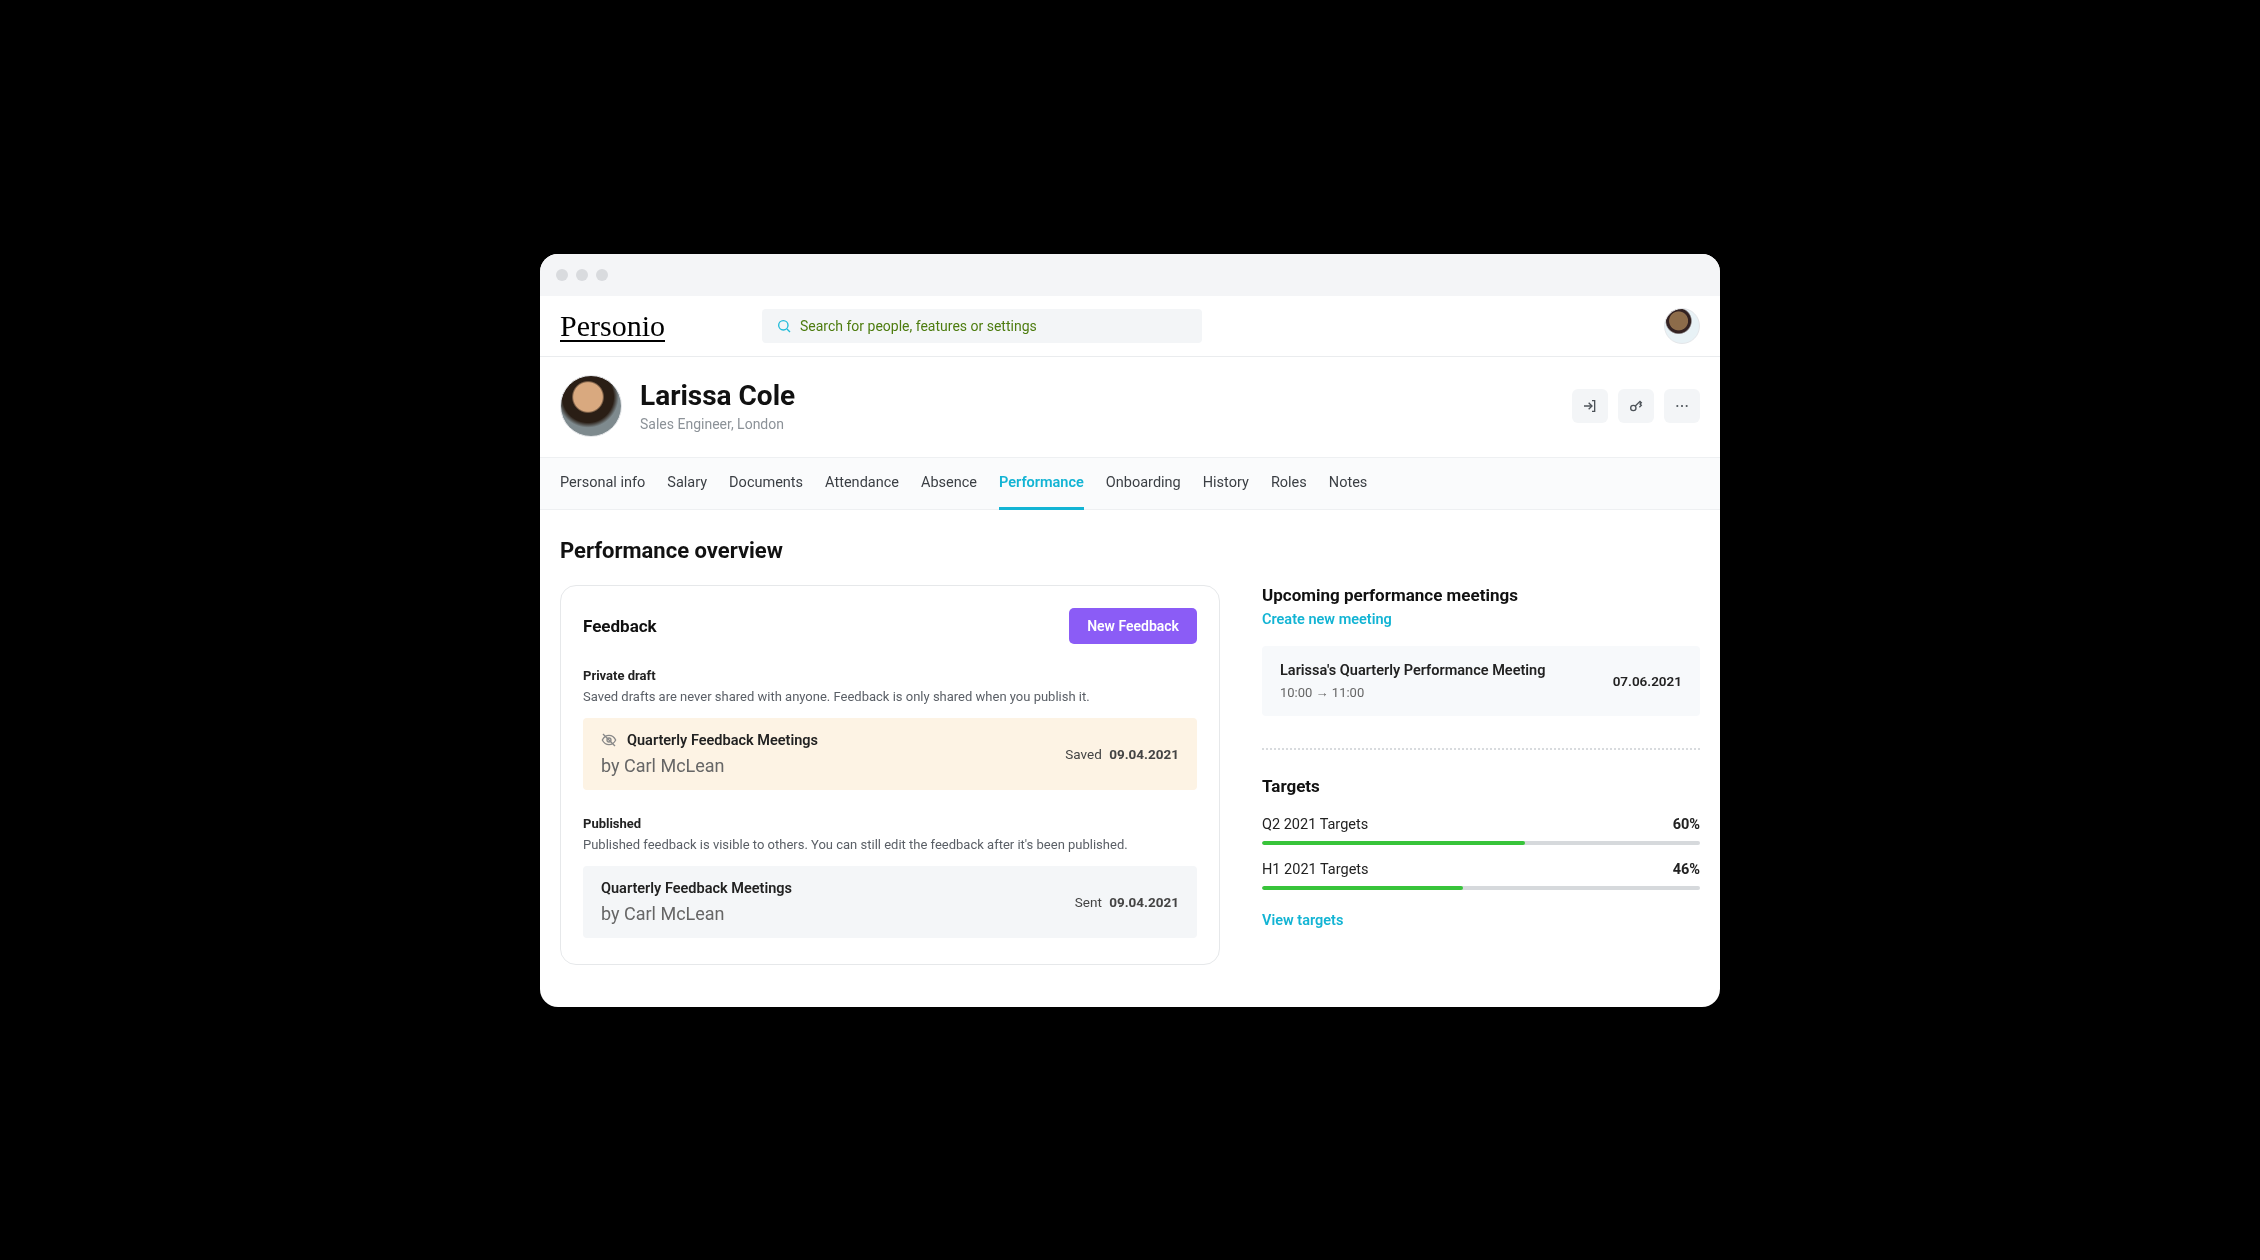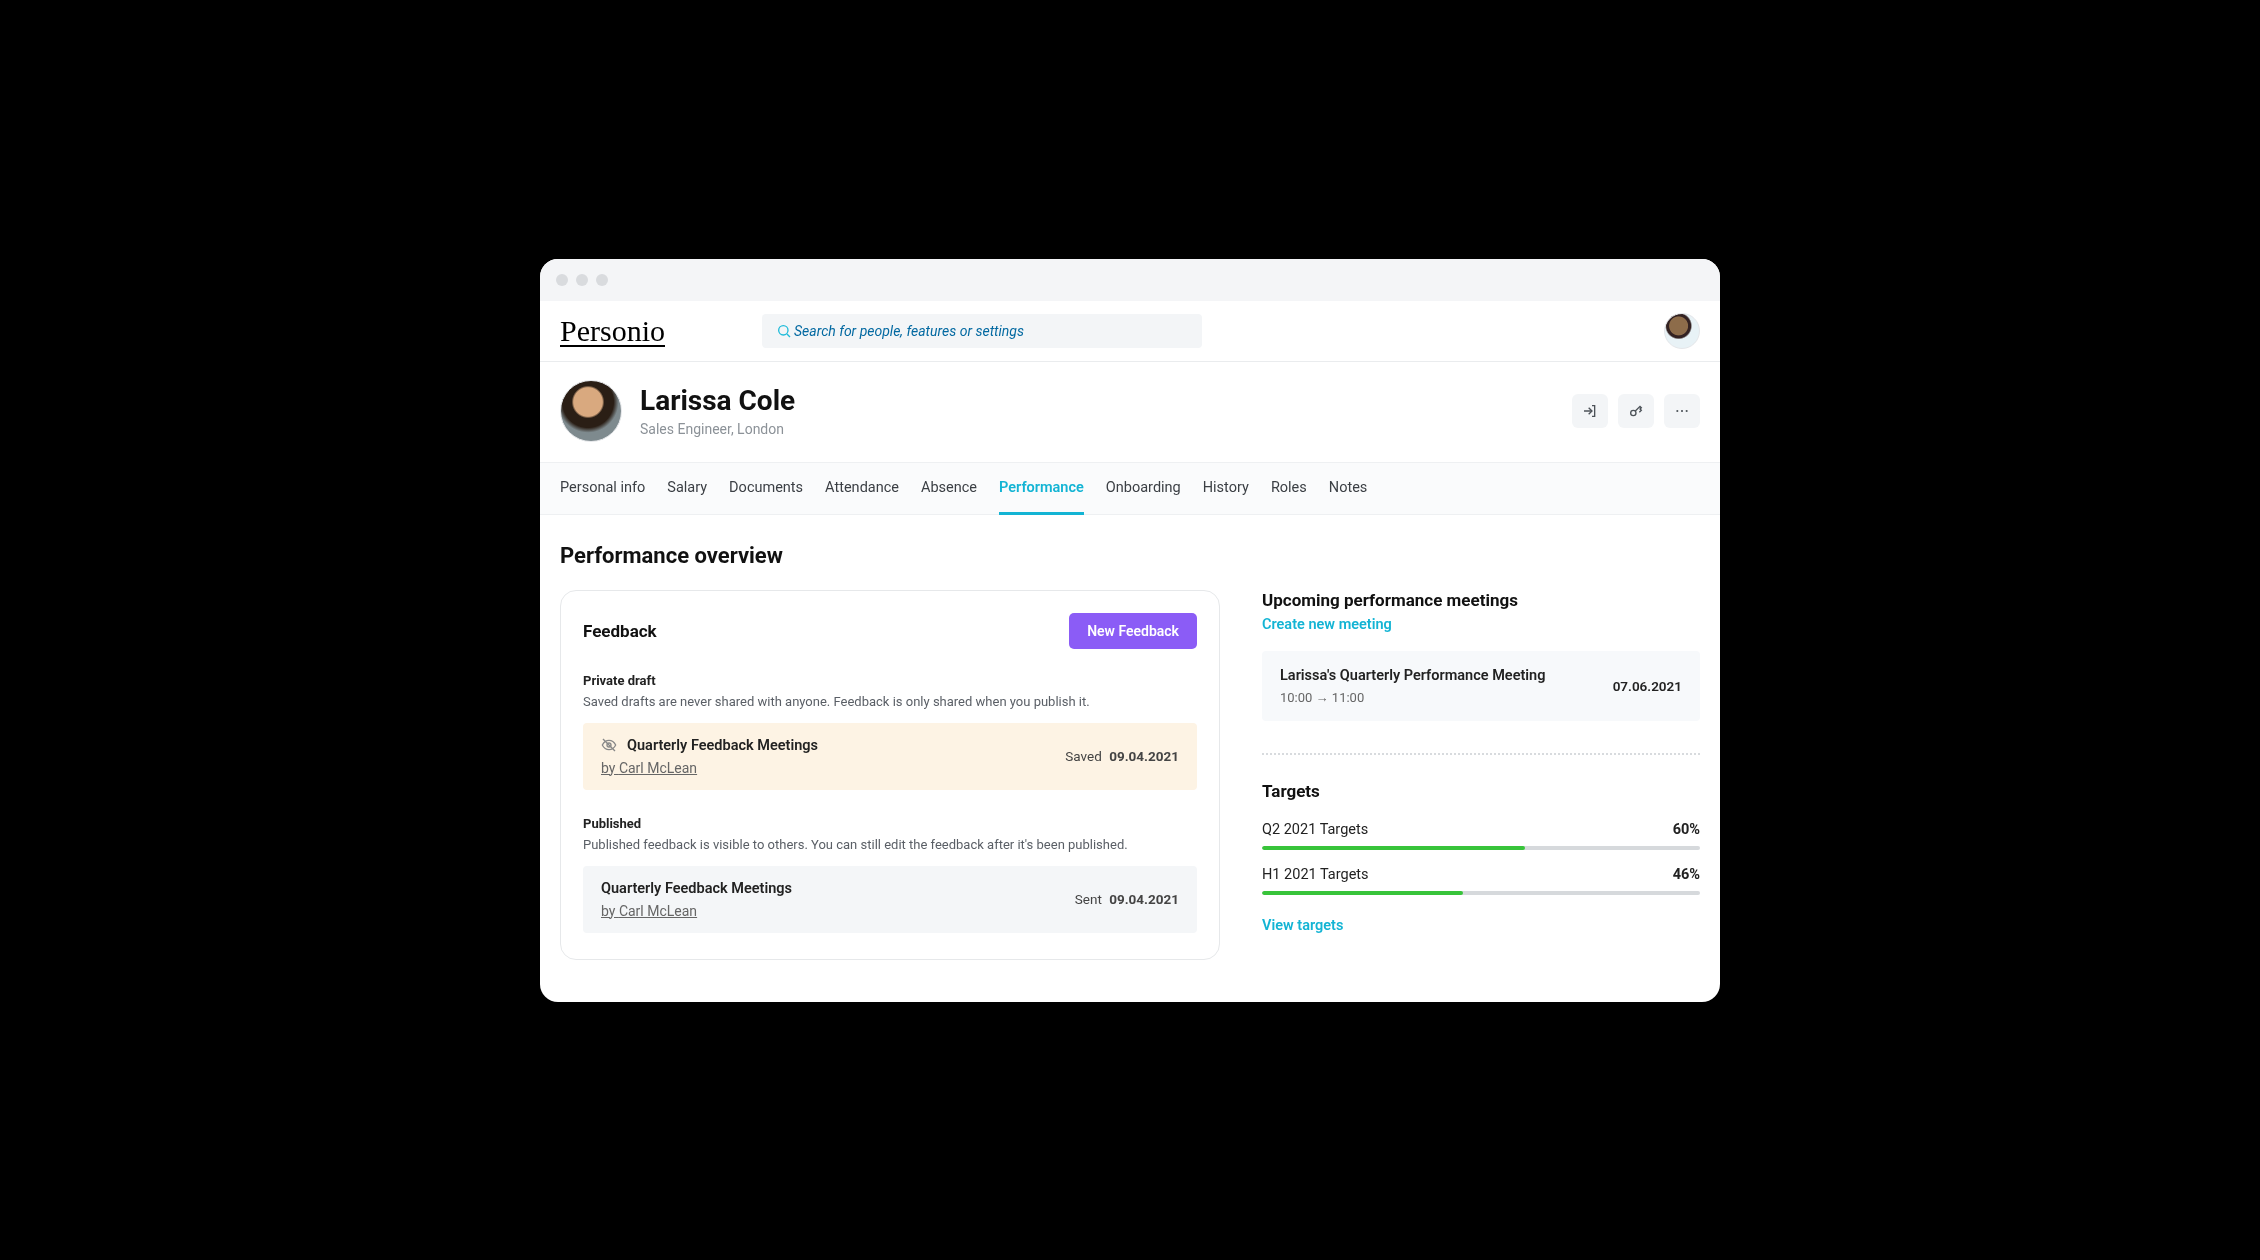--- a/index.html
+++ b/index.html
@@ -43,27 +43,26 @@
       text-decoration-thickness: 2px;
       text-underline-offset: 4px;
       flex-shrink: 0;
       width: 90px;
     }
     .search-wrap {
       flex: 0 0 440px;
       margin-left: 80px;
     }
     .search {
-      display: flex; align-items: center; gap: 2px;
+      display: flex; align-items: center; gap: 8px;
       background: #f3f5f7;
       border-radius: 4px;
       padding: 9px 14px;
-      color: #0369a1;
+      color: #4d7c0f;
       font-size: 14px;
-      font-style: italic;
     }
     .search svg { width: 16px; height: 16px; stroke: #1fbbd9; fill: none; stroke-width: 2; }
     .top-spacer { flex: 1; }
     .avatar {
       width: 36px; height: 36px; border-radius: 50%;
       background: radial-gradient(circle at 40% 35%, #8d6c4a 0 30%, #322 33% 40%, #e8f2f6 45%);
       border: 1px solid #e4e6e9;
     }
     .profile-head {
       padding: 18px 20px 20px 20px;
@@ -130,21 +129,21 @@
       border-radius: 4px;
       padding: 14px 18px;
       display: flex; justify-content: space-between; align-items: center;
       margin-bottom: 26px;
     }
     .fb-row:last-child { margin-bottom: 0; }
     .fb-draft { background: #fdf3e4; }
     .fb-pub { background: #f4f6f8; }
     .fb-title-line { display: flex; align-items: center; gap: 10px; }
     .fb-title { font-size: 14.5px; font-weight: 600; color: #222; }
-    .fb-by { font-size: 14px; color: #666; margin-top: 6px; text-decoration: underline; }
+    .fb-by { font-size: 18px; color: #666; margin-top: 6px; }
     .fb-meta { font-size: 13.5px; color: #444; }
     .fb-meta .status { margin-right: 4px; }
     .eye-off { width: 16px; height: 16px; stroke: #888; fill: none; stroke-width: 2; }
     .side-title { font-size: 17px; font-weight: 700; color: #111; }
     .link { color: #13b4d4; font-size: 14.5px; font-weight: 600; cursor: pointer; margin-top: 6px; display: inline-block; }
     .meeting {
       background: #f7f9fb;
       border-radius: 4px;
       padding: 16px 18px;
       margin-top: 18px;

